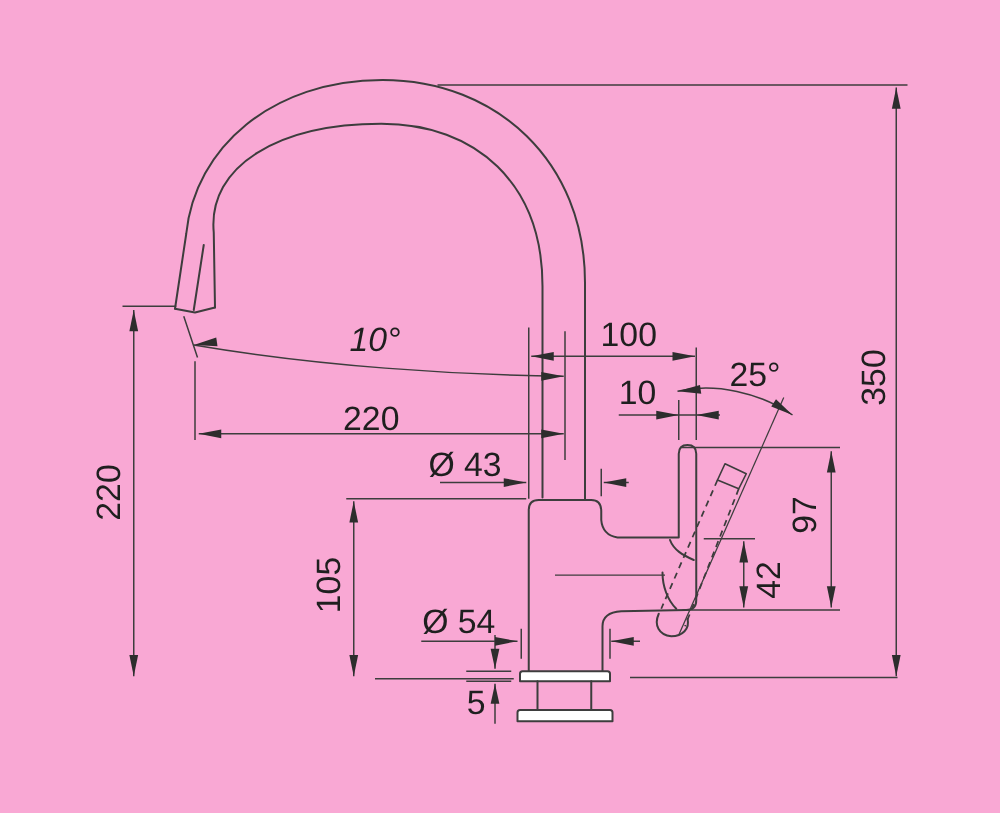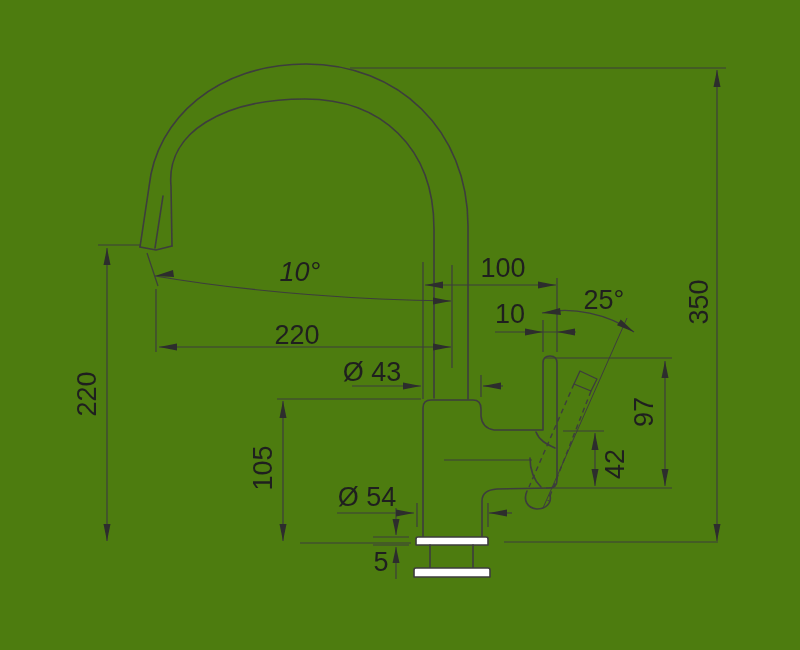--- a/index.html
+++ b/index.html
@@ -1,17 +1,17 @@
 <!DOCTYPE html>
 <html><head>
 <meta charset="utf-8">
 <style>
   html,body{margin:0;padding:0;background:#ffffff;}
   .canvas{
-    position:relative;width:800px;height:650px;background:#4d7c0f;overflow:hidden;
+    position:relative;width:800px;height:650px;background:#f9a8d4;overflow:hidden;
     font-family:"Liberation Sans", sans-serif;
   }
   svg{display:block;}
   svg text{
     font-family:"Liberation Sans", sans-serif;
     font-size:27px;
     fill:#1f1f1f;
   }
   svg text.it{font-style:italic;}
   .s{fill:none;stroke:#3d3d3d;stroke-width:1.6;stroke-linecap:round;stroke-linejoin:round;}

